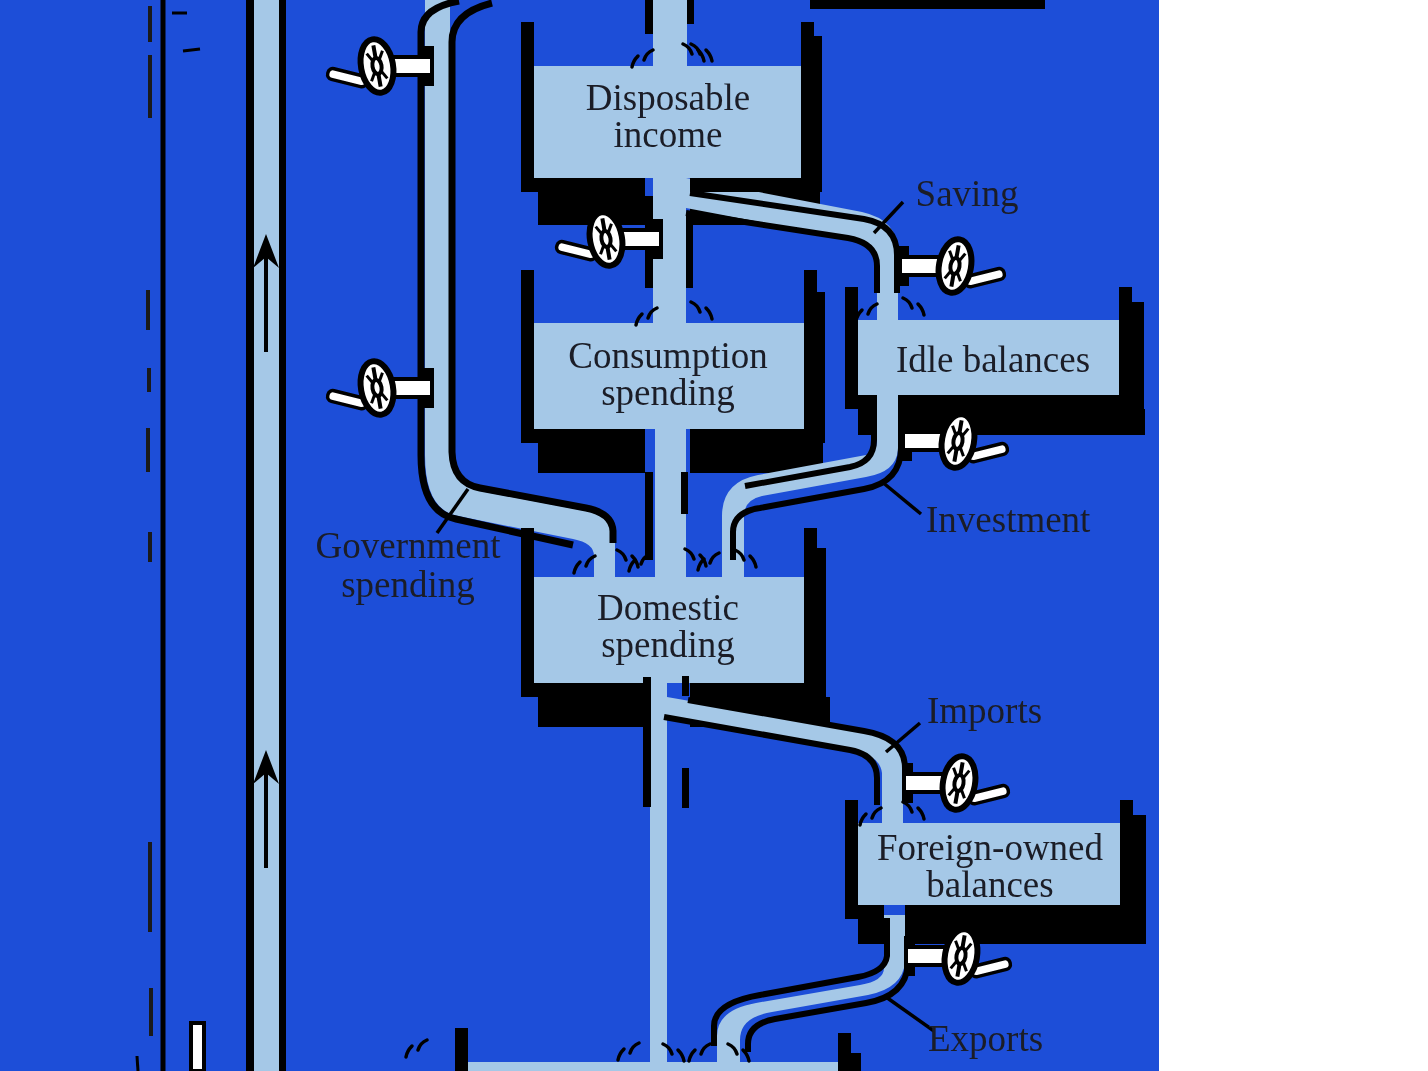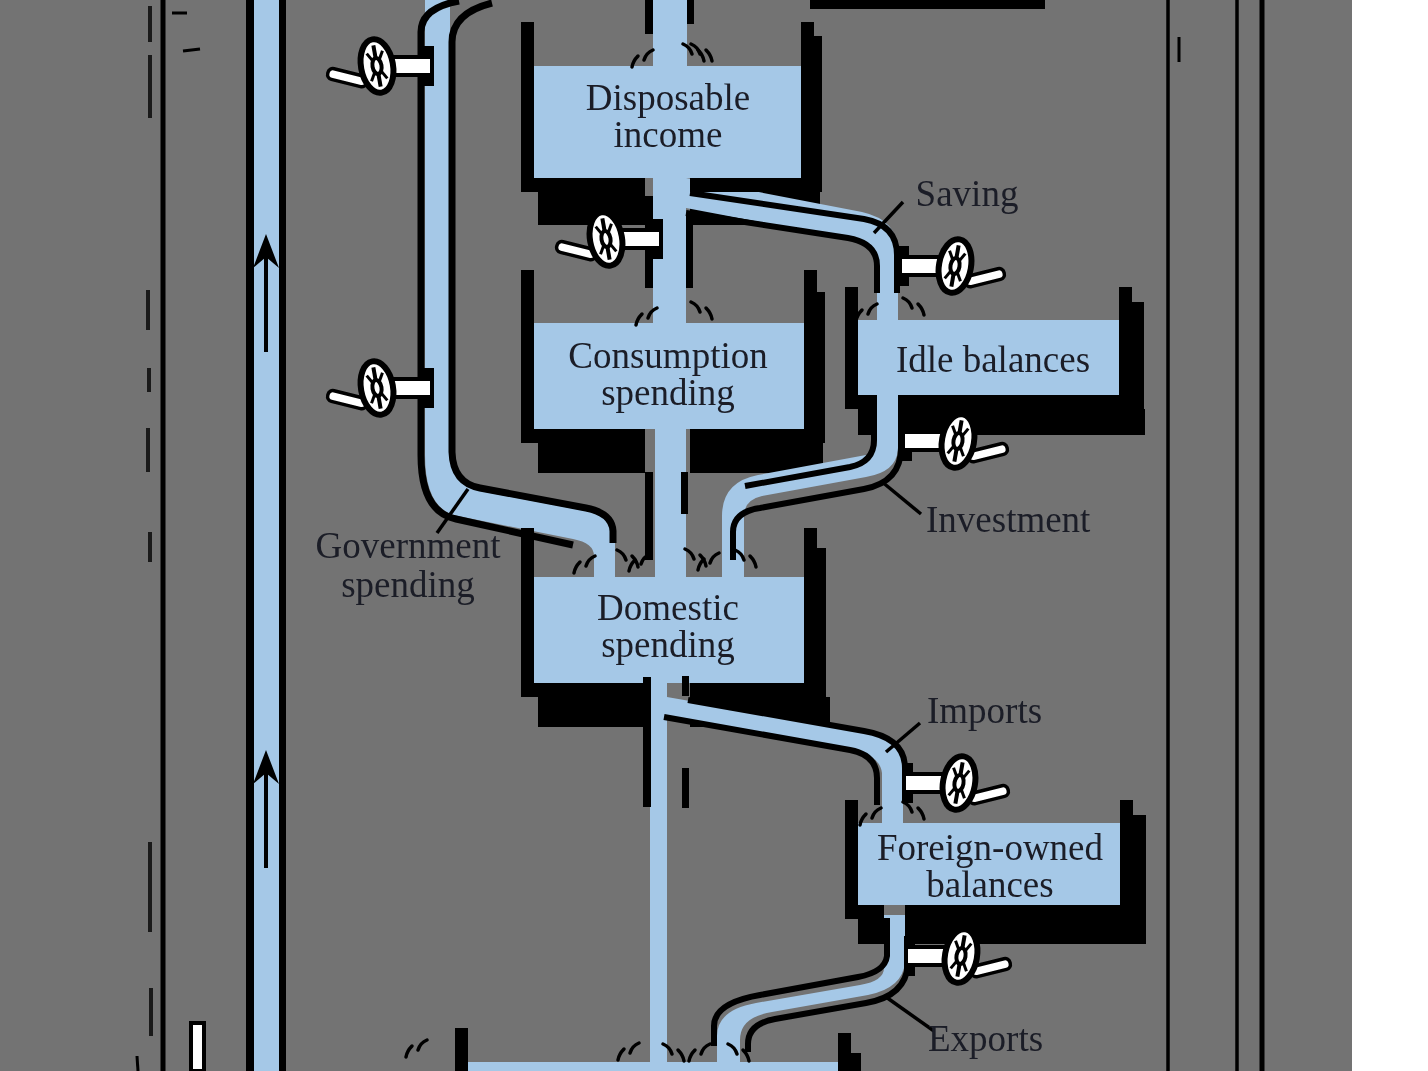--- a/index.html
+++ b/index.html
@@ -1,16 +1,16 @@
 <!DOCTYPE html>
 <html><head>
 <meta charset="utf-8">
 <style>
   html,body{margin:0;padding:0;background:#ffffff;}
-  .stage{position:relative;width:1352px;height:1071px;background:#737373;overflow:hidden;}
+  .stage{position:relative;width:1159px;height:1071px;background:#1d4ed8;overflow:hidden;}
   svg{display:block;}
   text{font-family:"Liberation Serif","DejaVu Serif",serif;fill:#1b1d27;}
   .tank-label{font-size:37px;}
   .flow-label{font-size:37px;}
 </style>
 </head>
 <body>
 
 <div class="stage">
 <svg width="1428" height="1071" viewBox="0 0 1428 1071">

